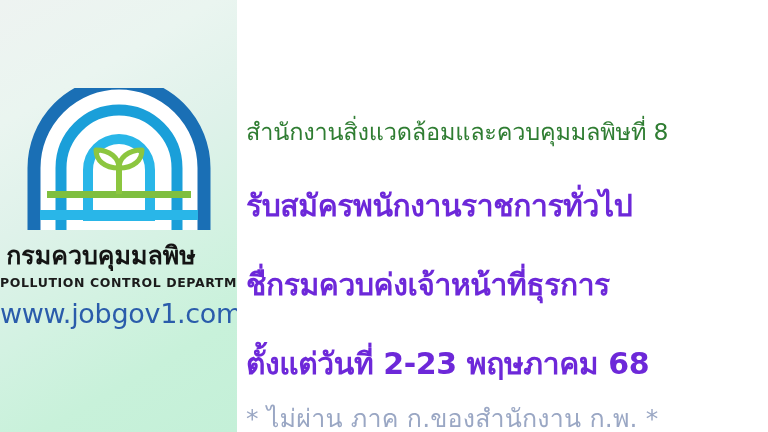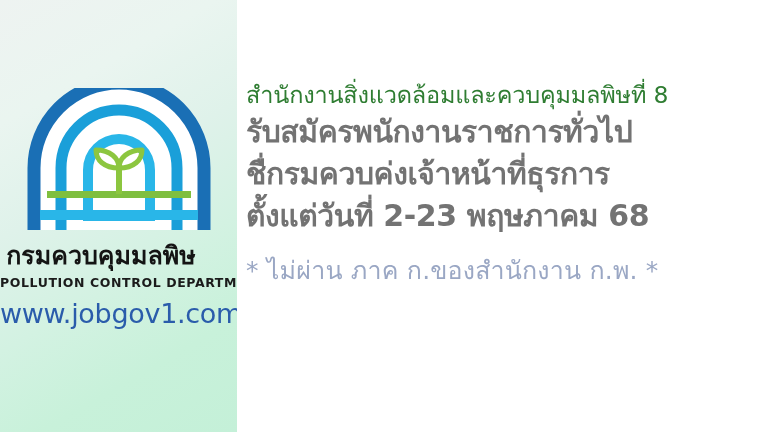--- a/index.html
+++ b/index.html
@@ -96,32 +96,33 @@
   .text-block {
     position: absolute;
     left: 9px;
     top: 80px;
     width: 522px;
   }
   .line {
     display: block;
     white-space: nowrap;
     font-family: "DejaVu Sans", "Liberation Sans", sans-serif;
+    margin-top: 37px;
   }
   .line-org {
     font-size: 23.5px;
     font-weight: normal;
     color: #2f7d32;
     line-height: 1.33;
     letter-spacing: -0.2px;
   }
   .line-head {
     font-size: 30px;
     font-weight: bold;
-    color: #737373;
+    color: #6d28d9;
     line-height: 1.4;
     letter-spacing: -0.4px;
   }
   .line-note {
     font-size: 25px;
     font-weight: normal;
     color: #9aa7c4;
     line-height: 1.45;
     letter-spacing: 0.2px;
     margin-top: 16px;

